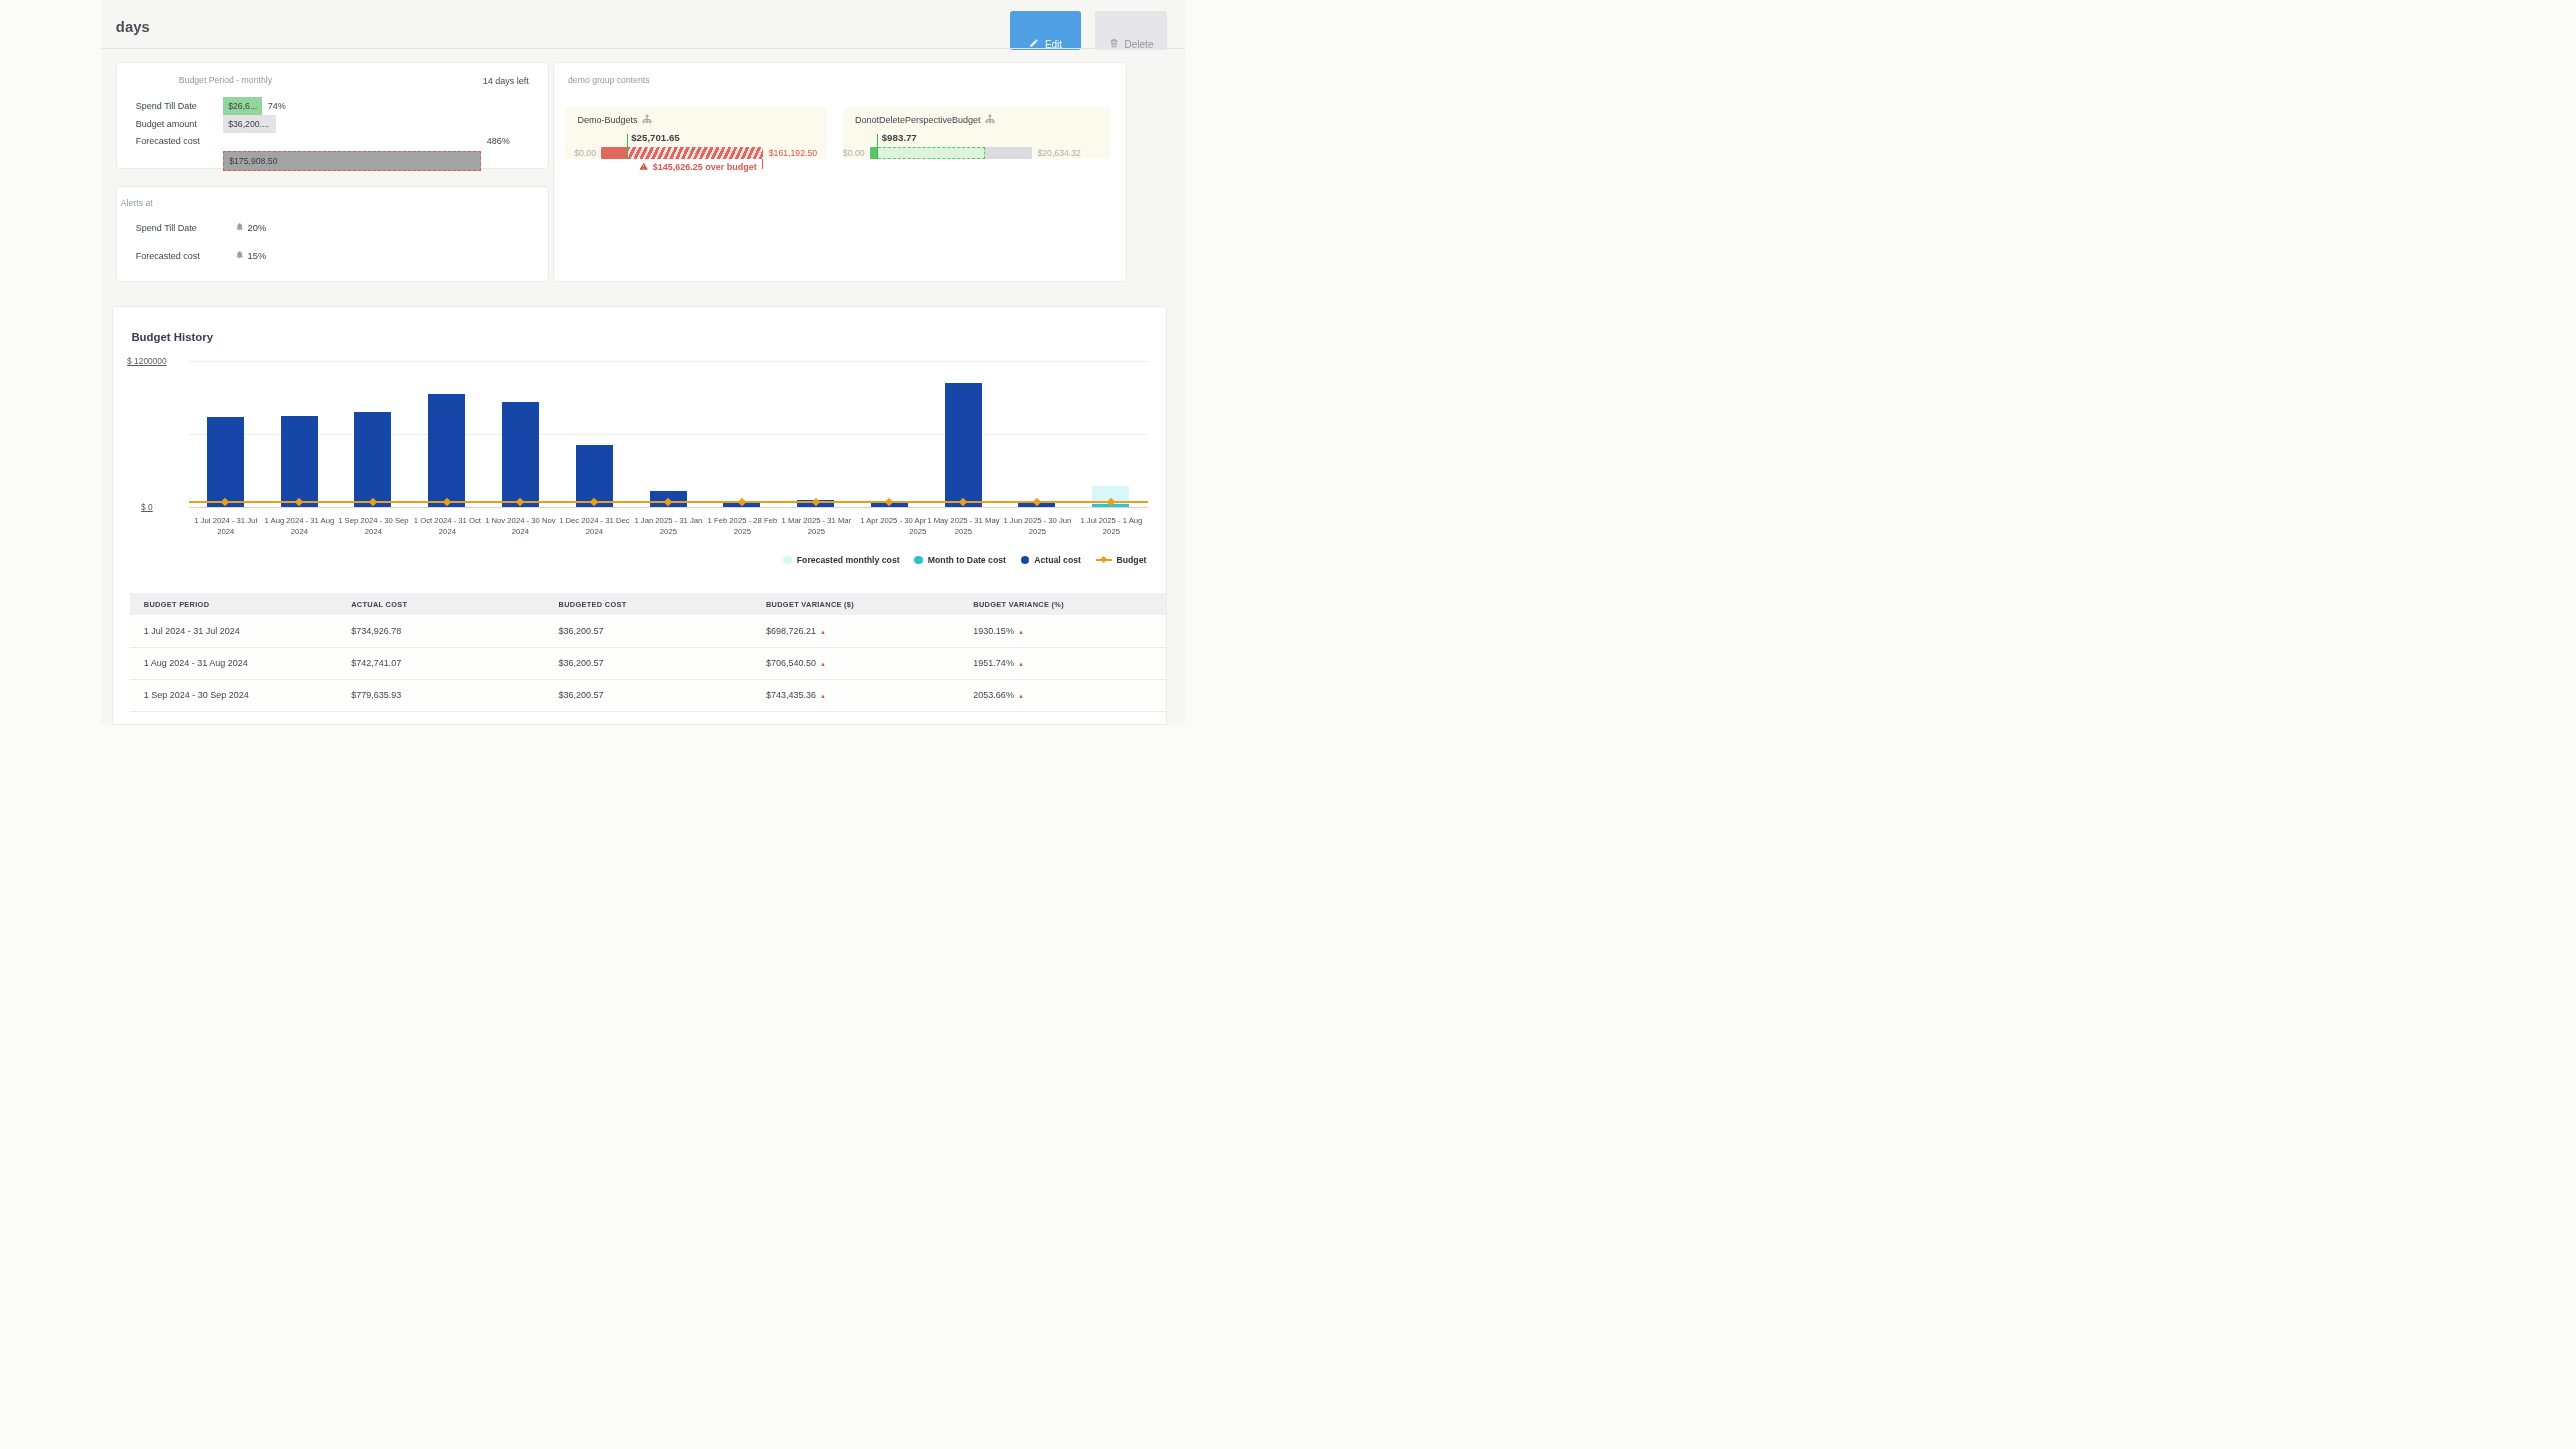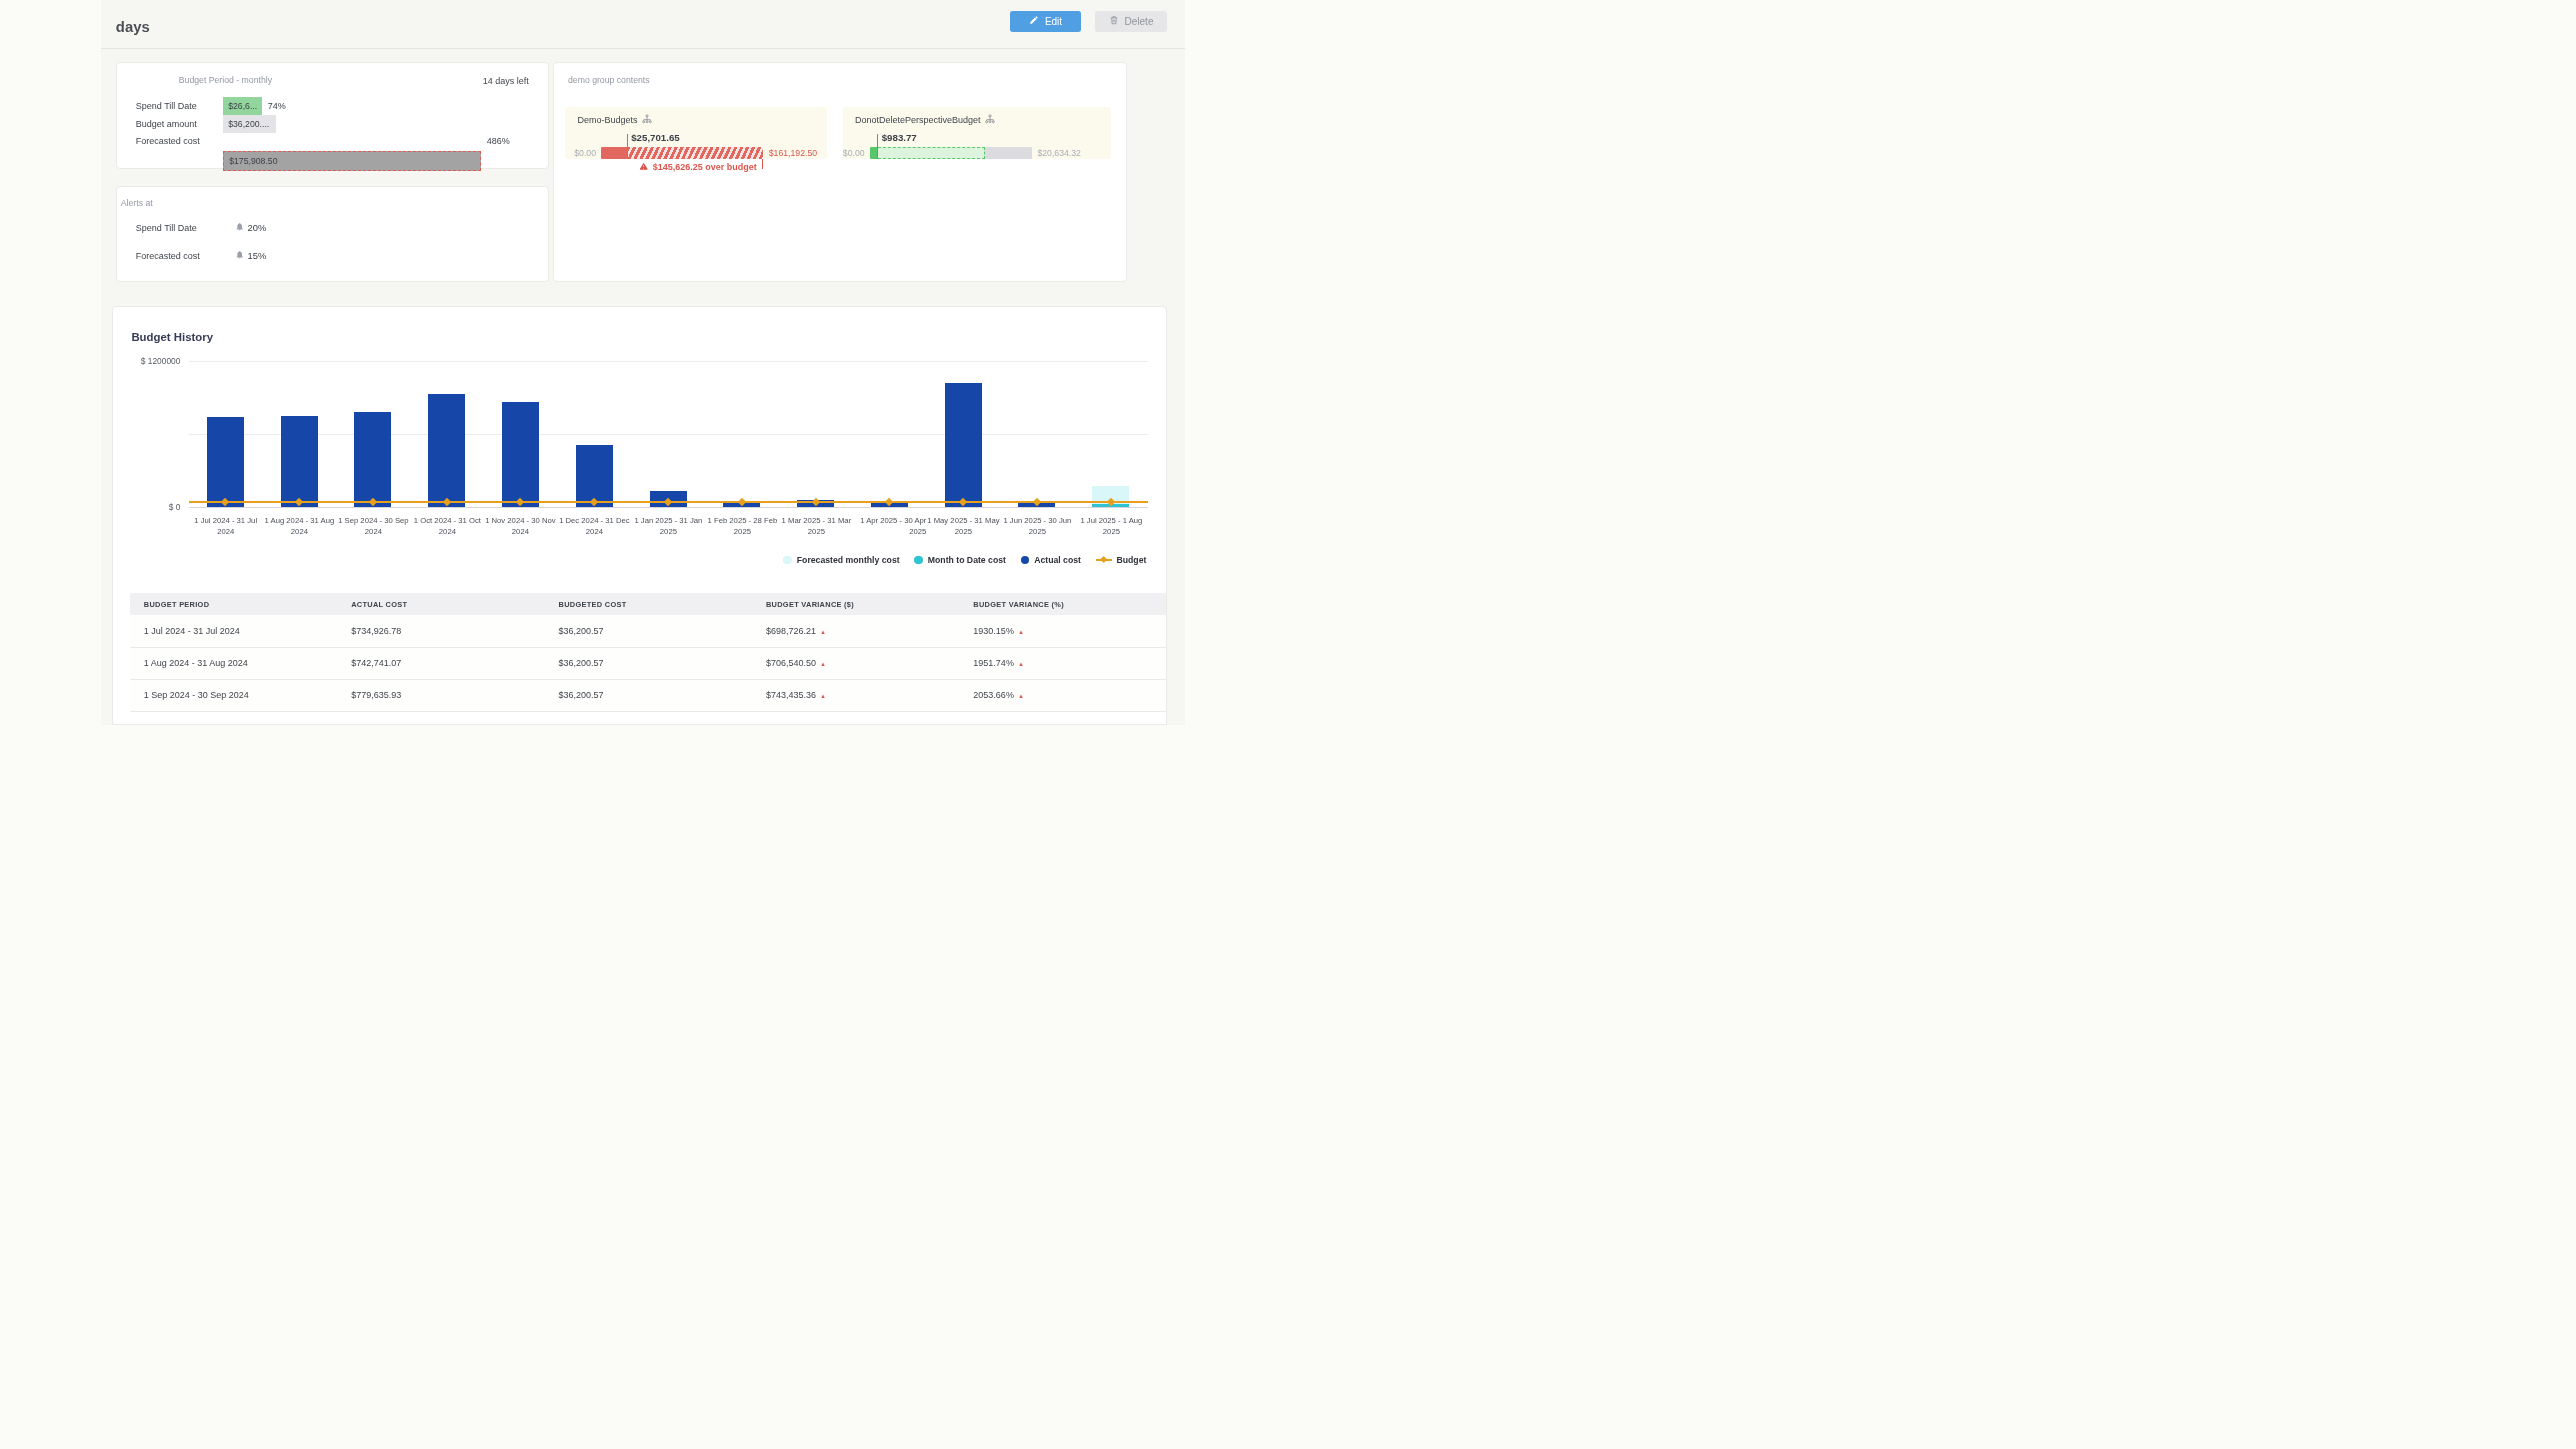--- a/index.html
+++ b/index.html
@@ -2,22 +2,22 @@
 <html style="font-size:10.7px"><head>
 <meta charset="utf-8">
 <style>
   * { margin:0; padding:0; box-sizing:border-box; }
   html,body { width:1288px; height:725px; overflow:hidden;
     font-family:"Liberation Sans", sans-serif; background:#fbfbf8; color:#3e434b; }
   .content-col { position:absolute; left:101px; top:0; width:1084px; height:725px; background:#f6f6f3; }
   
   .page-title { position:absolute; left:14.8px; top:19px; font-size:14.8px; font-weight:bold; color:#4b4f55; letter-spacing:0.1px; }
   .hdr-divider { position:absolute; left:0; top:48px; width:100%; height:0.7px; background:#e4e4e1; }
-  .btn { position:absolute; top:10.7px; height:21px; border:none; border-radius:2.7px; font-size:10px;
-         font-family:inherit; display:flex; align-items:center; justify-content:center; gap:6px; cursor:pointer; }
+  .btn { position:absolute; top:10.7px; height:39px; border:none; border-radius:2.7px; font-size:10px;
+         font-family:inherit; display:flex; align-items:flex-end; justify-content:center; gap:6px; cursor:pointer; }
   .btn svg { width:10px; height:10px; }
   .btn-edit { left:909px; width:71px; background:#4f9fe2; color:#fff; }
   .btn-delete { left:994px; width:72px; background:#e6e6e9; color:#8f949d; }
   
   .card { position:absolute; background:#fff; border:0.7px solid #eaeae7; border-radius:4px; }
   .card-title { position:absolute; font-size:8.7px; color:#9298a2; }
   .card1 { left:14.8px; top:62px; width:433px; height:107px; }
   .card2 { left:452px; top:62px; width:574px; height:220px; }
   .card3 { left:14.8px; top:186px; width:433px; height:96px; }
   .card4 { left:11.4px; top:306px; width:1055px; height:419px; border-radius:4px 4px 0 0; overflow:hidden; }
@@ -47,21 +47,21 @@
   .over-note { position:absolute; top:calc(100% + 2px); right:6.7px; font-size:9px; font-weight:bold; color:#dd574e;
                display:flex; align-items:center; gap:4px; white-space:nowrap; }
   .over-note svg { width:9.4px; height:9.4px; }
   
   .alert-row { position:absolute; left:19px; display:flex; align-items:center; }
   .alert-label { width:99px; font-size:9px; color:#3f444b; }
   .alert-val { display:flex; align-items:center; gap:3.4px; font-size:9.4px; color:#3c4148; }
   .alert-val svg { width:9.4px; height:9.4px; }
   
   .chart-title { position:absolute; left:18px; top:24px; font-size:11.4px; font-weight:bold; color:#363c55; }
-  .ytick { position:absolute; left:0; width:67px; text-align:right; font-size:8.4px; color:#565c64; }
+  .ytick { position:absolute; left:0; width:67px; text-align:center; font-size:8.4px; color:#565c64;text-decoration:underline; }
   .plot { position:absolute; left:76px; top:54px; width:959px; height:146px; }
   .gridline { position:absolute; left:0; right:0; height:0.7px; background:#ececea; }
   .baseline { position:absolute; left:0; right:0; bottom:-0.7px; height:1px; background:#d5d5da; }
   .bar { position:absolute; bottom:0; width:37px; }
   .budget-line { position:absolute; left:0; right:0; height:1.7px; background:#e8a01c; bottom:4.4px; }
   .diamond { position:absolute; width:6px; height:6px; background:#e8a01c; transform:rotate(45deg); bottom:2.3px; }
   .xlabels { position:absolute; left:76px; top:208px; width:959px; }
   .xlabel { position:absolute; width:74px; text-align:center; font-size:7.7px; color:#4b5058; line-height:1.45; }
   .legend { position:absolute; top:248px; right:20px; display:flex; align-items:center; gap:14.8px; }
   .legend-item { display:flex; align-items:center; gap:4.7px; font-size:8.7px; font-weight:bold; color:#2d3138; }

